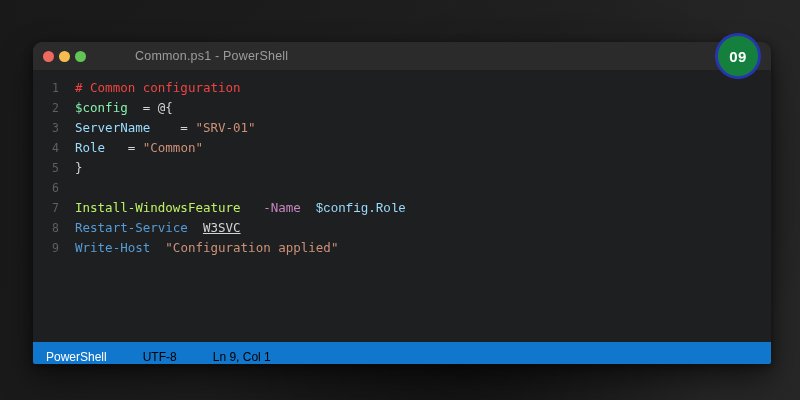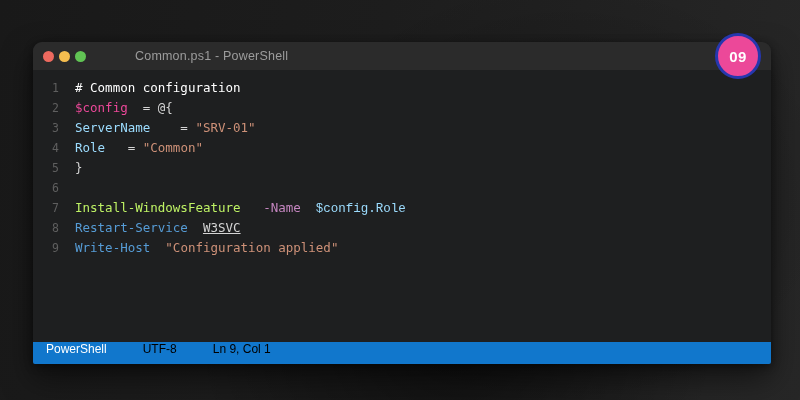--- a/index.html
+++ b/index.html
@@ -18,38 +18,38 @@
   }
   .titlebar{
     height:28px;background:#2b2b2b;border-radius:9px 9px 0 0;
     display:flex;align-items:center;padding:0 10px;box-sizing:border-box;
   }
   .dot{width:11px;height:11px;border-radius:50%;margin-right:5px;flex:none;border:none;padding:0;cursor:default;}
   .title{margin-left:44px;font-size:12.5px;color:#9c9c9c;letter-spacing:.2px;white-space:nowrap;}
   .badge{
     position:absolute;left:682px;top:-9px;width:46px;height:46px;box-sizing:border-box;
     border:3px solid var(--badge-ring,#2637ae);border-radius:50%;
-    background:#ec4899;display:flex;align-items:center;justify-content:center;z-index:6;
+    background:#15803d;display:flex;align-items:center;justify-content:center;z-index:6;
   }
   .badge span{color:#fff;font-weight:bold;font-size:15px;letter-spacing:.5px;}
   .code{
     position:absolute;top:28px;left:0;right:0;bottom:22px;overflow:hidden;
     font-family:"DejaVu Sans Mono",monospace;font-size:12.5px;line-height:20px;
     padding-top:8px;
   }
   .line{display:flex;height:20px;white-space:pre;}
   .lnum{
     width:26px;flex:none;text-align:right;color:#5f5f5f;margin-right:16px;
     font-size:11.5px;user-select:none;
   }
   .lcode{white-space:pre;}
   .statusbar{
     position:absolute;left:0;right:0;bottom:0;height:22px;
     background:var(--status-bg,#1177cc);border-radius:0 0 2px 2px;
-    display:flex;align-items:flex-start;padding-left:13px;box-sizing:border-box;
+    display:flex;align-items:flex-end;padding-left:13px;box-sizing:border-box;
     font-size:12px;color:#ffffff;white-space:nowrap;
   }
   .statusbar .sitem{color:#000000;}
   .statusbar .sitem:first-child{color:#ffffff;}
   .statusbar .sitem + .sitem{margin-left:36px;}
 </style>
 </head>
 <body>
 
 <div class="window">
@@ -60,22 +60,22 @@
     <button class="dot" style="background: rgb(97, 196, 84);"></button>
     <div class="title">Common.ps1 - PowerShell</div>
   </div>
 
   <div class="badge">
     <span>09</span>
   </div>
 
   <div class="code">
     <div>
-        <div class="line"><span class="lnum">1</span><span class="lcode"><span style="color: #ffffff;"># Common configuration</span></span></div>
-        <div class="line"><span class="lnum">2</span><span class="lcode"><span style="color: #ec4899;">$config</span><span style="color: rgb(212, 212, 212);">  = @{</span></span></div>
+        <div class="line"><span class="lnum">1</span><span class="lcode"><span style="color: #ef4444;"># Common configuration</span></span></div>
+        <div class="line"><span class="lnum">2</span><span class="lcode"><span style="color: #86efac;">$config</span><span style="color: rgb(212, 212, 212);">  = @{</span></span></div>
         <div class="line"><span class="lnum">3</span><span class="lcode"><span style="color: rgb(156, 220, 254);">ServerName</span><span style="color: rgb(212, 212, 212);">    = </span><span style="color: rgb(206, 145, 120);">"SRV-01"</span></span></div>
         <div class="line"><span class="lnum">4</span><span class="lcode"><span style="color: rgb(156, 220, 254);">Role</span><span style="color: rgb(212, 212, 212);">   = </span><span style="color: rgb(206, 145, 120);">"Common"</span></span></div>
         <div class="line"><span class="lnum">5</span><span class="lcode"><span style="color: rgb(212, 212, 212);">}</span></span></div>
         <div class="line"><span class="lnum">6</span><span class="lcode"></span></div>
         <div class="line"><span class="lnum">7</span><span class="lcode"><span style="color: #bef264;">Install-WindowsFeature</span><span style="color: rgb(212, 212, 212);">   </span><span style="color: rgb(197, 134, 192);">-Name</span><span style="color: rgb(212, 212, 212);">  </span><span style="color: rgb(156, 220, 254); font-family: Liberation Mono, monospace;">$config.Role</span></span></div>
         <div class="line"><span class="lnum">8</span><span class="lcode"><span style="color: rgb(86, 156, 214);">Restart-Service</span><span style="color: rgb(212, 212, 212);">  </span><span style="color: rgb(212, 212, 212); text-decoration: underline;">W3SVC</span></span></div>
         <div class="line"><span class="lnum">9</span><span class="lcode"><span style="color: rgb(86, 156, 214);">Write-Host</span><span style="color: rgb(212, 212, 212);">  </span><span style="color: rgb(206, 145, 120);">"Configuration applied"</span></span></div>
       </div>
   </div>
 

